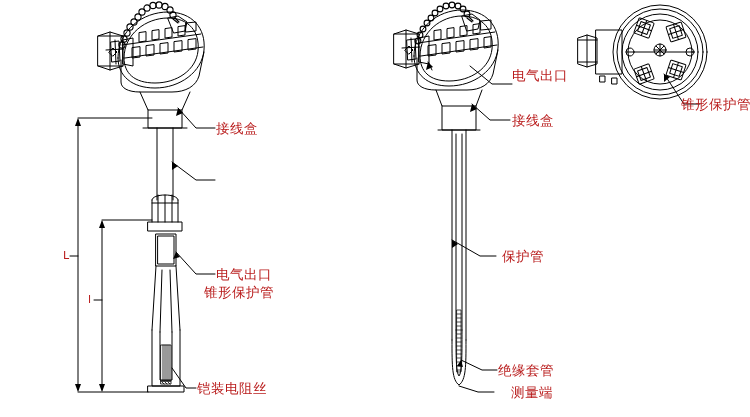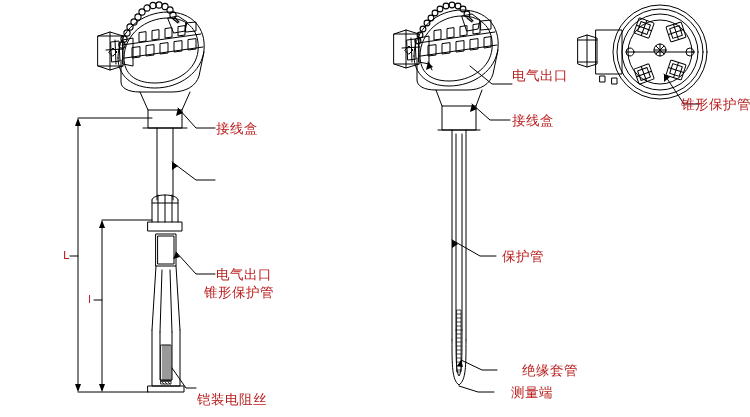--- a/index.html
+++ b/index.html
@@ -261,31 +261,31 @@
     </g>
   </svg>
 
   <div class="lbl" style="left:216px;top:120px;">接线盒</div>
 
 
   <div class="lbl" style="left:216px;top:266px;">电气出口</div>
 
   <div class="lbl" style="left:204px;top:285px;font-family:Liberation Mono, monospace;">锥形保护管</div>
 
-  <div class="lbl" style="left:197px;top:380px;margin-top:11px;">铠装电阻丝</div>
+  <div class="lbl" style="left:197px;top:380px;">铠装电阻丝</div>
 
   <div class="lbl" style="left:63px;top:247px;font-size:11px;">L</div>
 
   <div class="lbl" style="left:88px;top:291px;font-size:11px;">l</div>
 
   <div class="lbl" style="left:512px;top:67px;">电气出口</div>
 
   <div class="lbl" style="left:512px;top:112px;">接线盒</div>
 
   <div class="lbl" style="left:502px;top:248px;">保护管</div>
 
-  <div class="lbl" style="left:498px;top:362px;margin-left:24px;">绝缘套管</div>
+  <div class="lbl" style="left:498px;top:362px;">绝缘套管</div>
 
   <div class="lbl" style="left:511px;top:384px;">测量端</div>
 
   <div class="lbl" style="left:681px;top:96px;">锥形保护管</div>
 
 </div>
 
 </body></html>

